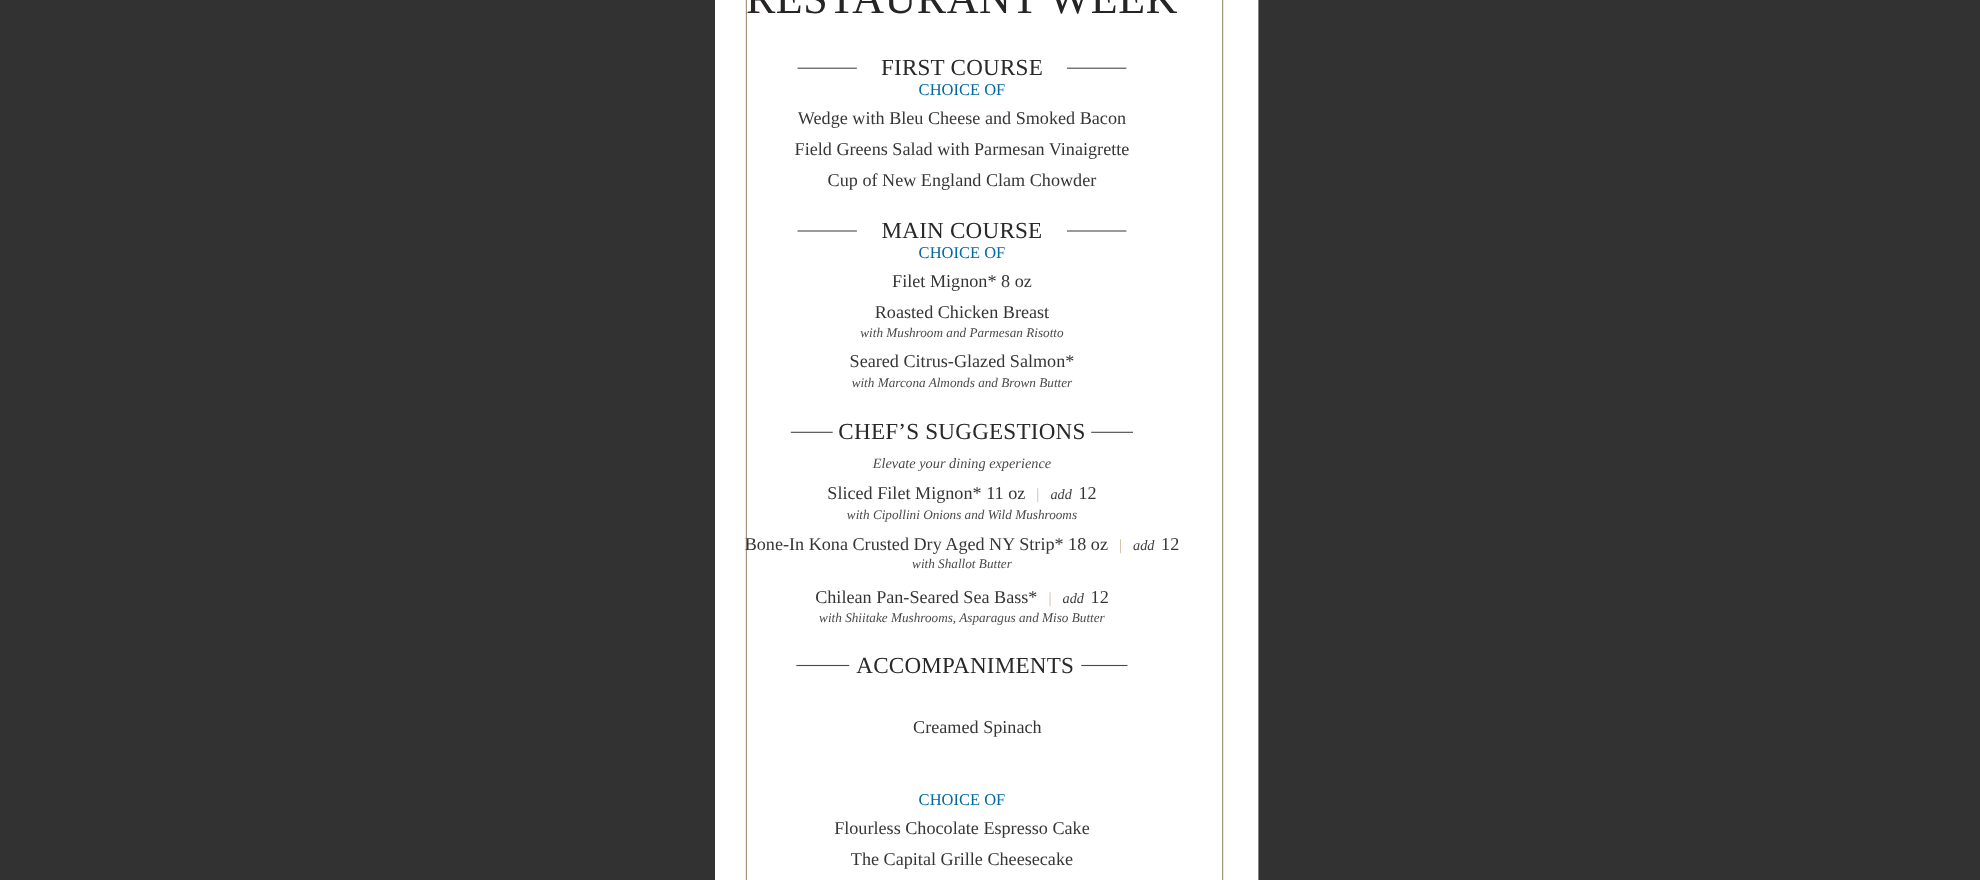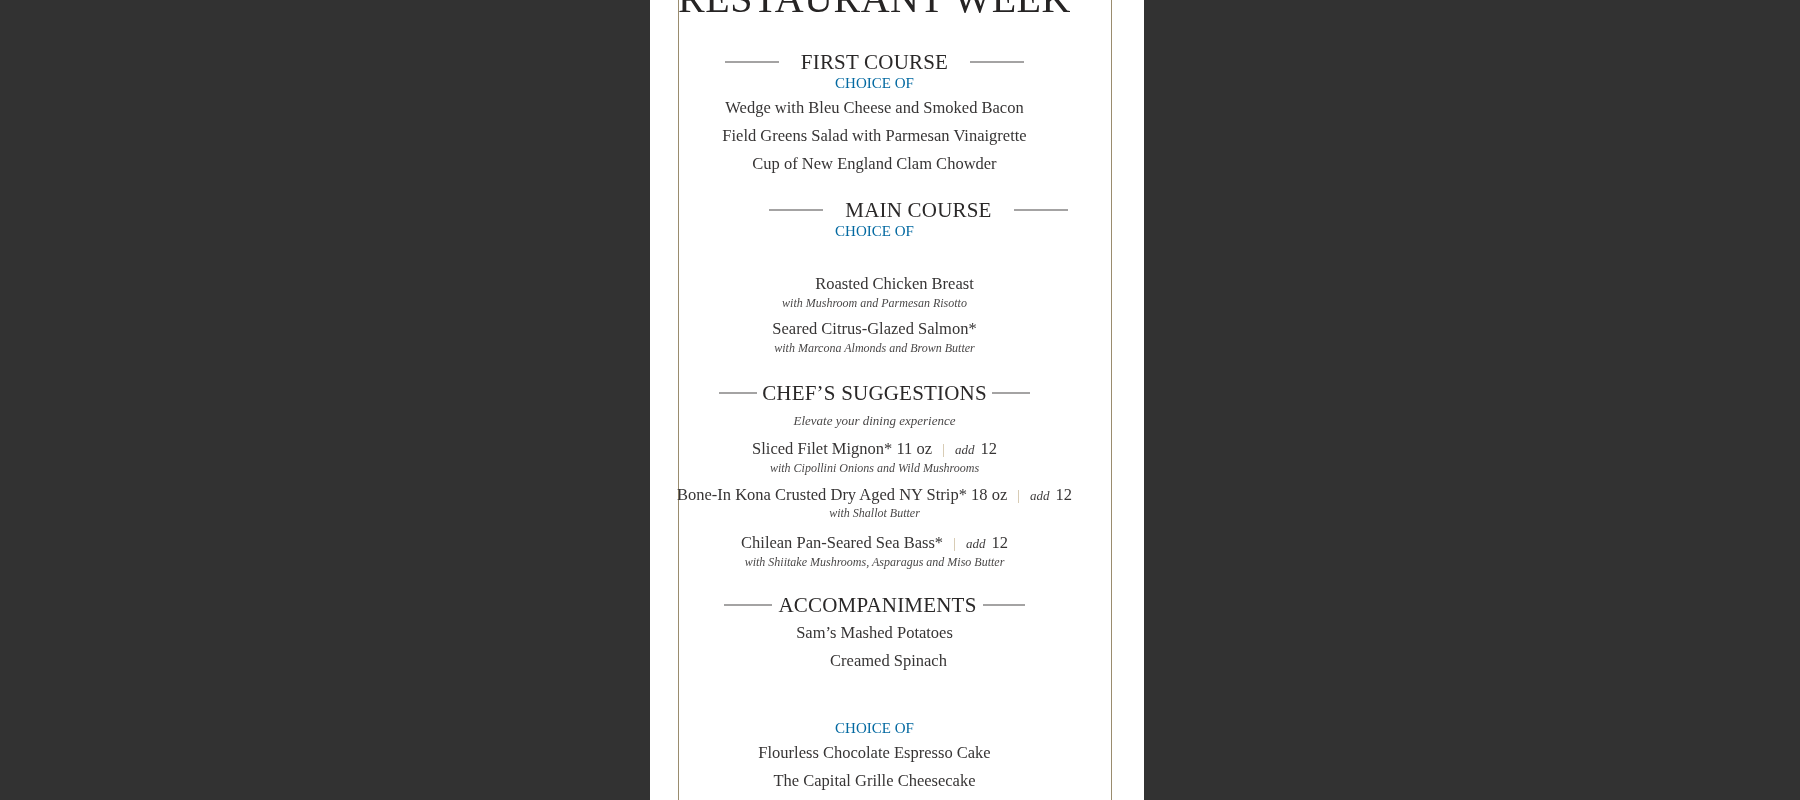--- a/index.html
+++ b/index.html
@@ -53,27 +53,28 @@
   <div class="line heading" style="top:62px;">
     <span class="rule" style="width:54px;margin-right:22px;"></span>
     <span>FIRST COURSE</span>
     <span class="rule" style="width:54px;margin-left:22px;"></span>
   </div>
   <div class="line choice" style="top:83px;">CHOICE OF</div>
   <div class="line item" style="top:108px;">Wedge with Bleu Cheese and Smoked Bacon</div>
   <div class="line item" style="top:136px;">Field Greens Salad with Parmesan Vinaigrette</div>
   <div class="line item" style="top:164px;">Cup of New England Clam Chowder</div>
 
-  <div class="line heading" style="top:210px;margin-left:44px;">
+  <div class="line heading" style="top:210px;">
     <span class="rule" style="width:54px;margin-right:22px;"></span>
     <span>MAIN COURSE</span>
     <span class="rule" style="width:54px;margin-left:22px;"></span>
   </div>
   <div class="line choice" style="top:231px;">CHOICE OF</div>
-  <div class="line item" style="top:284px;padding-left:20px;">Roasted Chicken Breast</div>
+  <div class="line item" style="top:256px;">Filet Mignon* 8 oz</div>
+  <div class="line item" style="top:284px;">Roasted Chicken Breast</div>
   <div class="line sub" style="top:303px;">with Mushroom and Parmesan Risotto</div>
   <div class="line item" style="top:329px;">Seared Citrus-Glazed Salmon*</div>
   <div class="line sub" style="top:348px;">with Marcona Almonds and Brown Butter</div>
 
   <div class="line heading" style="top:393px;">
     <span class="rule" style="width:38px;margin-right:5px;"></span>
     <span>CHEF’S SUGGESTIONS</span>
     <span class="rule" style="width:38px;margin-left:5px;"></span>
   </div>
   <div class="line tagline" style="top:421px;">Elevate your dining experience</div>
@@ -91,19 +92,18 @@
   <div class="line item" style="top:543px;">
     <span>Chilean Pan-Seared Sea Bass*</span><span class="pipe">|</span><span class="add">add</span><span>12</span>
   </div>
   <div class="line sub" style="top:562px;">with Shiitake Mushrooms, Asparagus and Miso Butter</div>
 
   <div class="line heading" style="top:605px;">
     <span class="rule" style="width:48px;margin-right:6px;"></span>
     <span>ACCOMPANIMENTS</span>
     <span class="rule" style="width:42px;margin-left:6px;"></span>
   </div>
-  <div class="line item" style="top:633px;">Sam’s Mashed Potatoes</div>
   <div class="line item" style="top:661px;margin-left:14px;">Creamed Spinach</div>
 
   <div class="line choice" style="top:728px;">CHOICE OF</div>
   <div class="line item" style="top:753px;">Flourless Chocolate Espresso Cake</div>
   <div class="line item" style="top:781px;">The Capital Grille Cheesecake</div>
 </div>
 
 </body></html>

